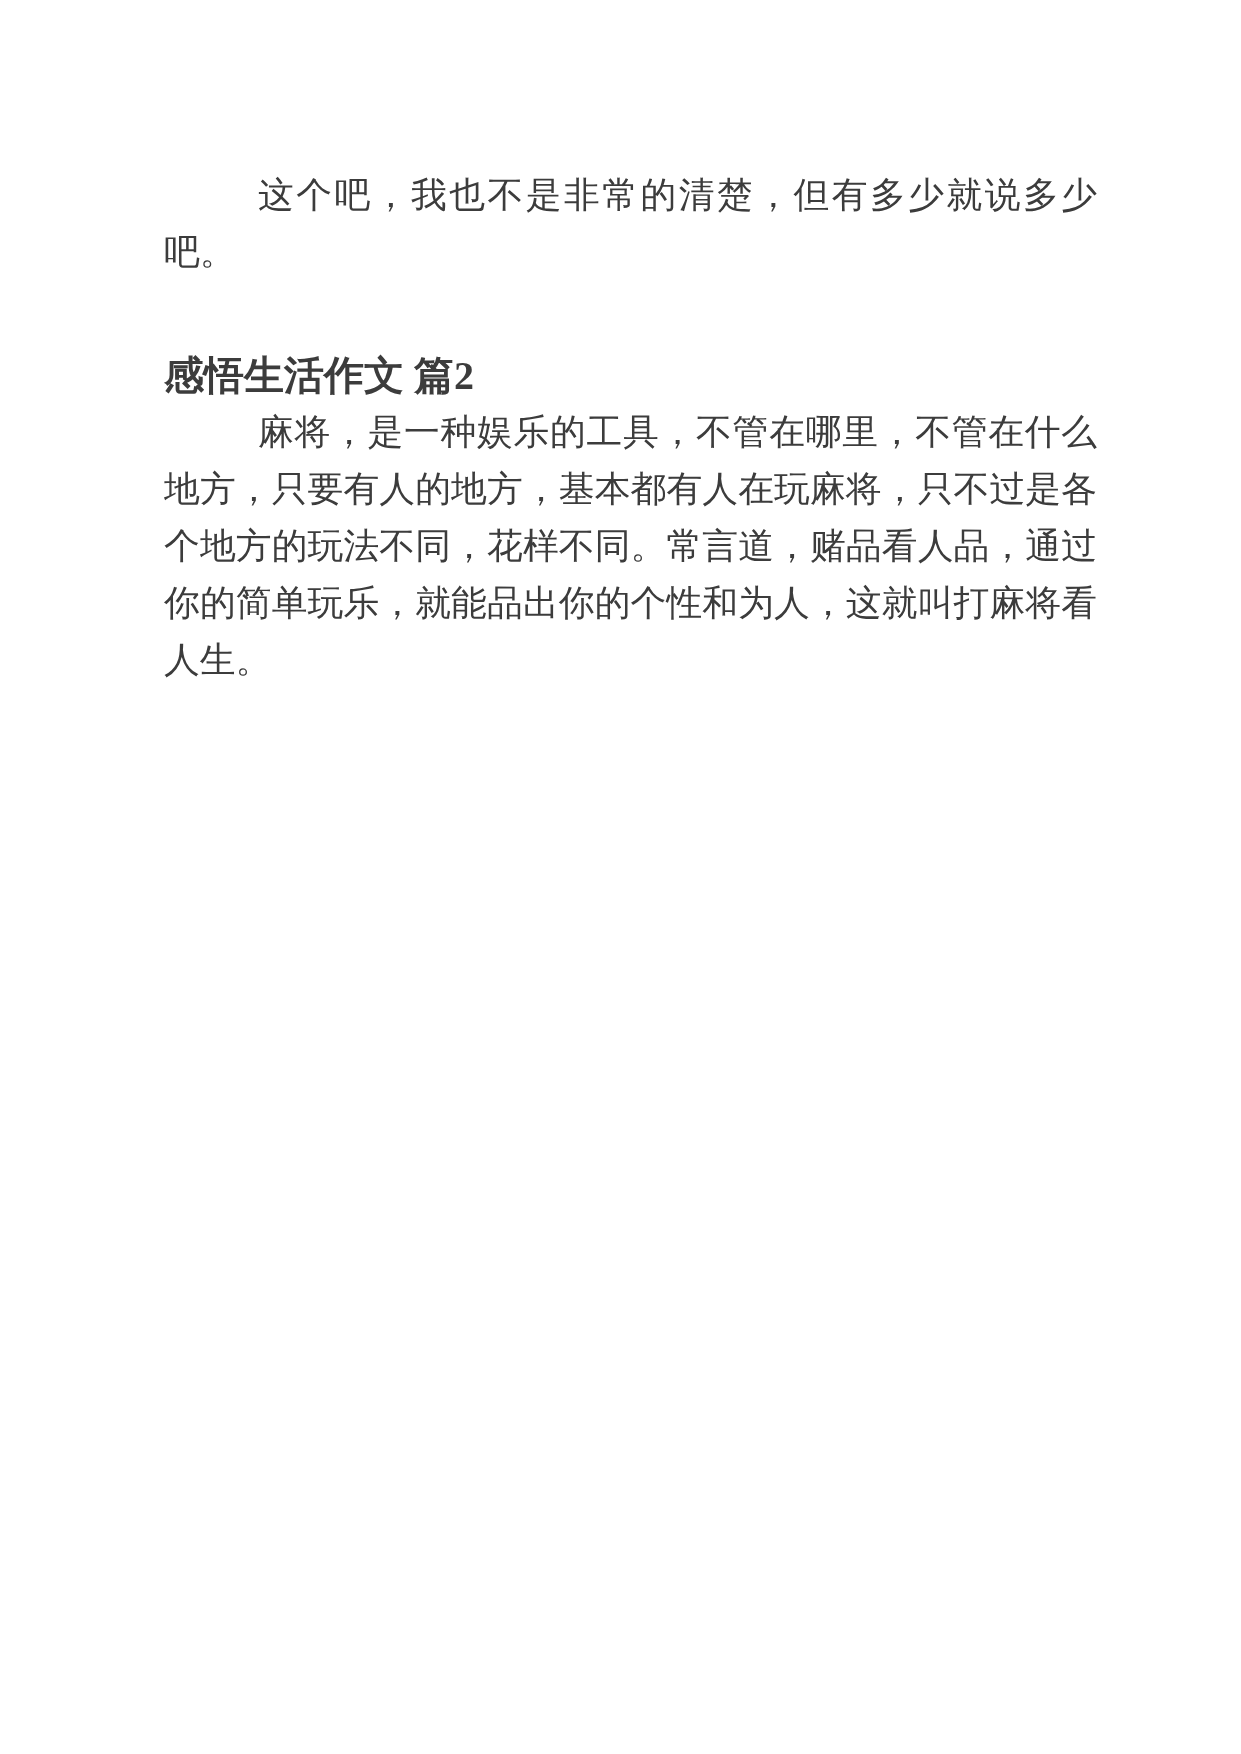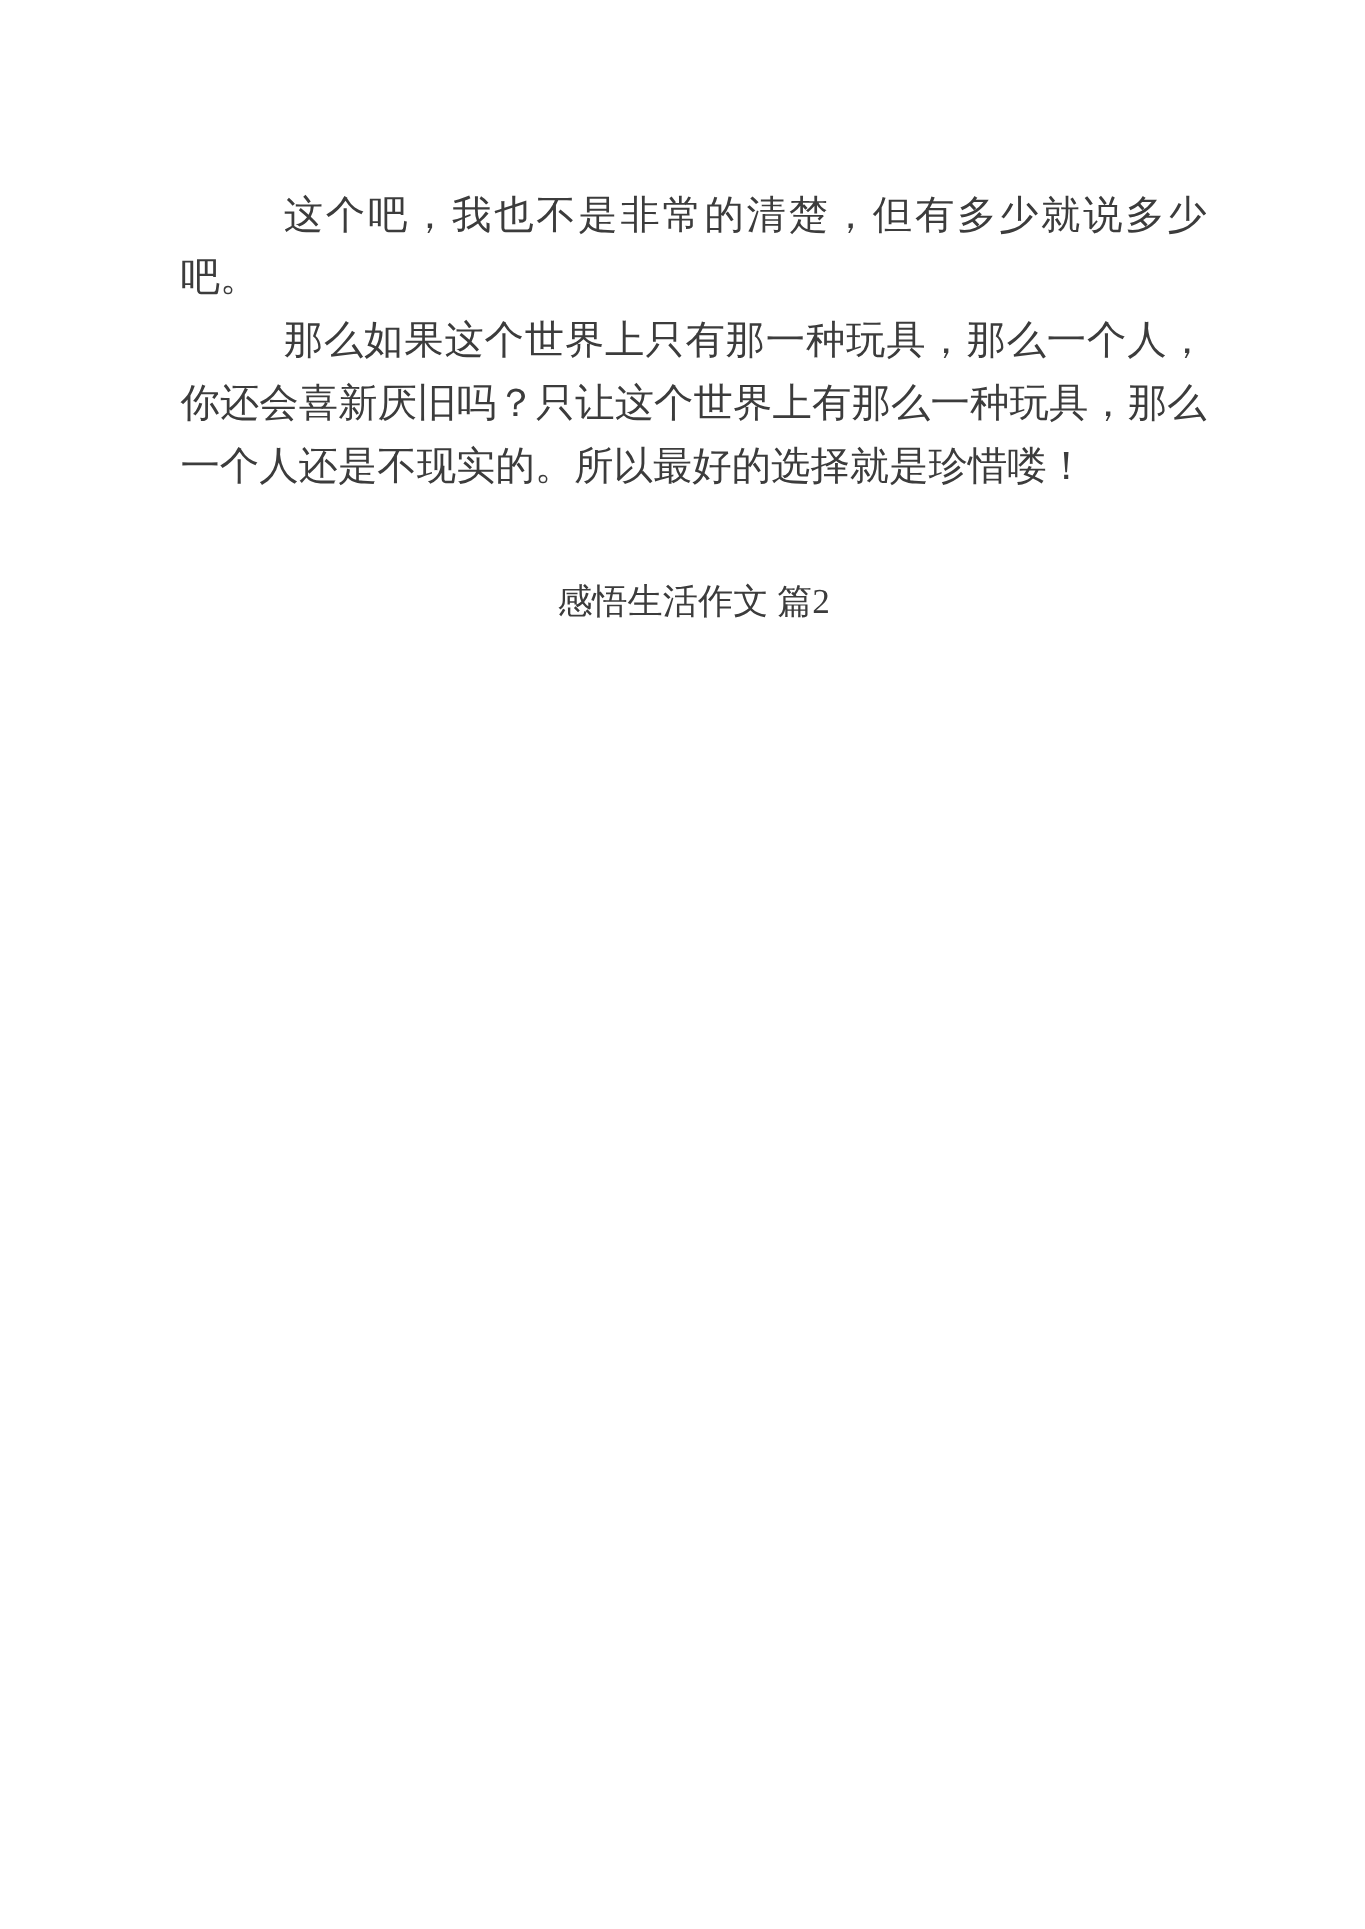--- a/index.html
+++ b/index.html
@@ -34,30 +34,30 @@
     text-justify: inter-ideograph;
   }
   .doc-body p {
     margin: 0;
     padding: 0;
     text-indent: 94px;
   }
   .doc-body h2.section-heading {
     margin: 66px 0 0 0;
     padding: 0;
-    font-size: 32px;
-    font-weight: normal;
+    font-size: 40px;
+    font-weight: bold;
     line-height: 57px;
     text-indent: 0;
-    text-align: center;
+    text-align: left;
     color: #3c3c3c;
   }
 </style>
 </head>
 <body>
 
 <div class="doc-page">
   <div class="doc-body">
     <p>这个吧，我也不是非常的清楚，但有多少就说多少吧。</p>
-    <p>那么如果这个世界上只有那一种玩具，那么一个人，你还会喜新厌旧吗？只让这个世界上有那么一种玩具，那么一个人还是不现实的。所以最好的选择就是珍惜喽！</p>
     <h2 class="section-heading">感悟生活作文 篇2</h2>
+    <p>麻将，是一种娱乐的工具，不管在哪里，不管在什么地方，只要有人的地方，基本都有人在玩麻将，只不过是各个地方的玩法不同，花样不同。常言道，赌品看人品，通过你的简单玩乐，就能品出你的个性和为人，这就叫打麻将看人生。</p>
   </div>
 </div>
 
 </body></html>

